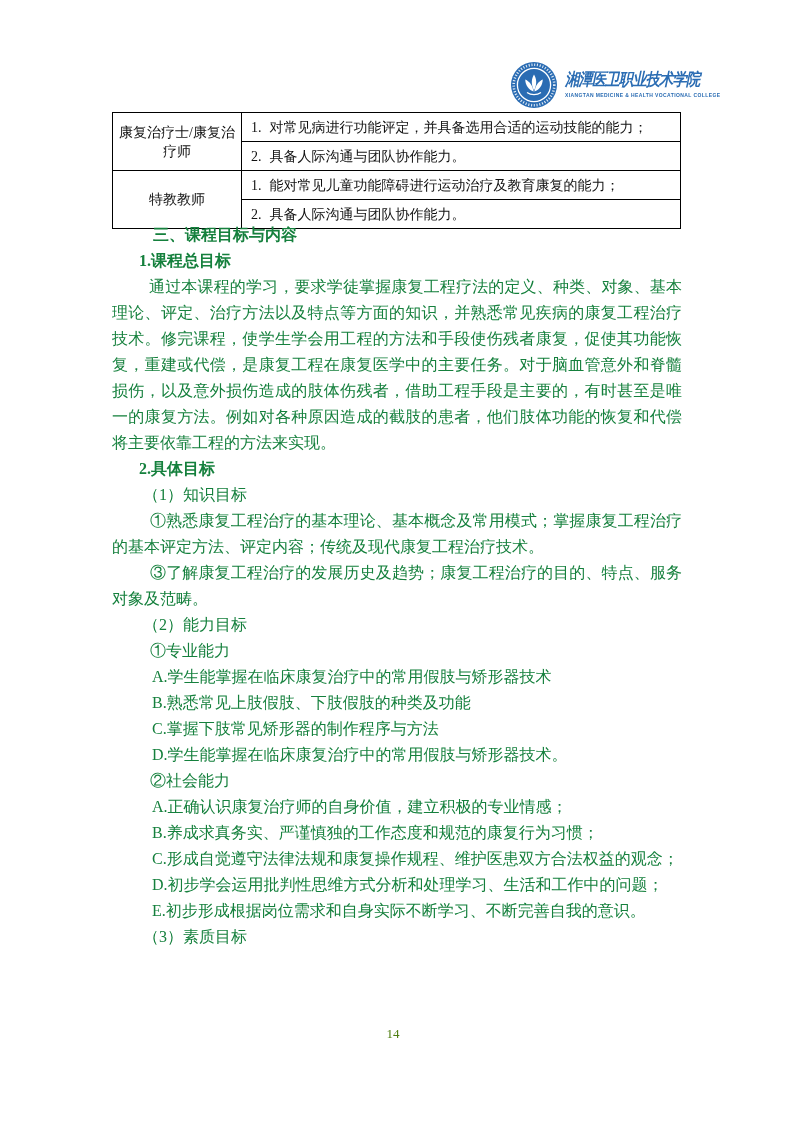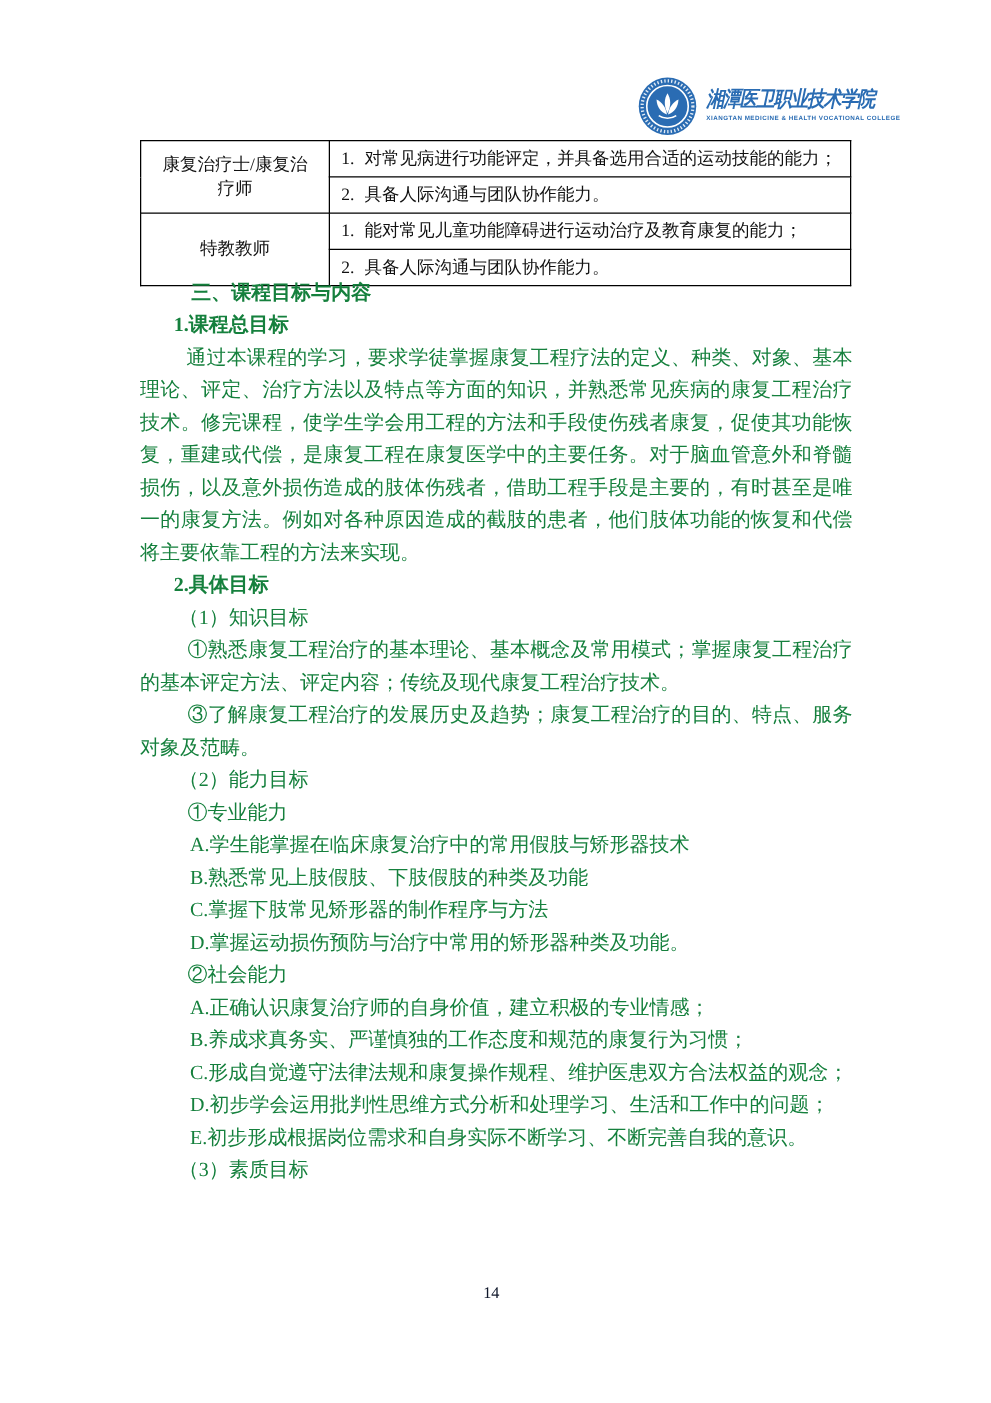--- a/index.html
+++ b/index.html
@@ -22,37 +22,37 @@
   }
   
   .doc-table{
     position:absolute;top:112px;left:112px;width:569px;
     border-collapse:collapse;table-layout:fixed;
   }
   .doc-table td{
     border:1.5px solid #000;height:26px;font-size:14px;line-height:19px;
     padding:1px 4px;color:#111;
   }
-  .doc-table td.role{width:122px;text-align:center;padding:1px 14px;}
+  .doc-table td.role{width:122px;text-align:center;padding:1px 3px;}
   .doc-table td.req{padding-left:9px;white-space:nowrap;overflow:hidden;}
   .doc-table .num{display:inline-block;margin-right:8px;}
   
   .content{position:absolute;top:222px;left:112px;width:570px;}
   .content p{margin:0;font-size:16px;line-height:26px;text-align:justify;color:#15803d;}
   .bold{font-weight:bold;}
   .ind-h{text-indent:41px;}   
   .ind-num{text-indent:27px;} 
   .ind-par{text-indent:37px;} 
   .ind-paren{text-indent:31px;} 
   .ind-circ{text-indent:38px;}  
   .ind-let{text-indent:40px;}   
   
   .page-number{
     position:absolute;top:1026px;left:0;width:786px;text-align:center;
-    font-size:13px;color:#0f172a;
+    font-size:13px;color:#4d7c0f;
   }
 </style>
 </head>
 <body>
 
 <div class="logo">
   <svg class="logo-emblem" viewBox="0 0 48 48" xmlns="http://www.w3.org/2000/svg">
     <circle cx="24" cy="24" r="23" fill="#2a6cb3"></circle>
     <circle cx="24" cy="24" r="20.3" fill="none" stroke="#ffffff" stroke-width="2.6" stroke-dasharray="1.1 1.7" opacity="0.85"></circle>
     <circle cx="24" cy="24" r="16.6" fill="none" stroke="#ffffff" stroke-width="1.3"></circle>
@@ -100,21 +100,21 @@
   <p class="ind-par">通过本课程的学习，要求学徒掌握康复工程疗法的定义、种类、对象、基本理论、评定、治疗方法以及特点等方面的知识，并熟悉常见疾病的康复工程治疗技术。修完课程，使学生学会用工程的方法和手段使伤残者康复，促使其功能恢复，重建或代偿，是康复工程在康复医学中的主要任务。对于脑血管意外和脊髓损伤，以及意外损伤造成的肢体伤残者，借助工程手段是主要的，有时甚至是唯一的康复方法。例如对各种原因造成的截肢的患者，他们肢体功能的恢复和代偿将主要依靠工程的方法来实现。</p>
   <p class="bold ind-num">2.具体目标</p>
   <p class="ind-paren">（1）知识目标</p>
   <p class="ind-circ">①熟悉康复工程治疗的基本理论、基本概念及常用模式；掌握康复工程治疗的基本评定方法、评定内容；传统及现代康复工程治疗技术。</p>
   <p class="ind-circ">③了解康复工程治疗的发展历史及趋势；康复工程治疗的目的、特点、服务对象及范畴。</p>
   <p class="ind-paren">（2）能力目标</p>
   <p class="ind-circ">①专业能力</p>
   <p class="ind-let">A.学生能掌握在临床康复治疗中的常用假肢与矫形器技术</p>
   <p class="ind-let">B.熟悉常见上肢假肢、下肢假肢的种类及功能</p>
   <p class="ind-let">C.掌握下肢常见矫形器的制作程序与方法</p>
-  <p class="ind-let">D.掌握运动损伤预防与治疗中常用的矫形器种类及功能。</p>
+  <p class="ind-let">D.学生能掌握在临床康复治疗中的常用假肢与矫形器技术。</p>
   <p class="ind-circ">②社会能力</p>
   <p class="ind-let">A.正确认识康复治疗师的自身价值，建立积极的专业情感；</p>
   <p class="ind-let">B.养成求真务实、严谨慎独的工作态度和规范的康复行为习惯；</p>
   <p class="ind-let">C.形成自觉遵守法律法规和康复操作规程、维护医患双方合法权益的观念；</p>
   <p class="ind-let">D.初步学会运用批判性思维方式分析和处理学习、生活和工作中的问题；</p>
   <p class="ind-let">E.初步形成根据岗位需求和自身实际不断学习、不断完善自我的意识。</p>
   <p class="ind-paren">（3）素质目标</p>
 </div>
 
 <div class="page-number">14</div>

